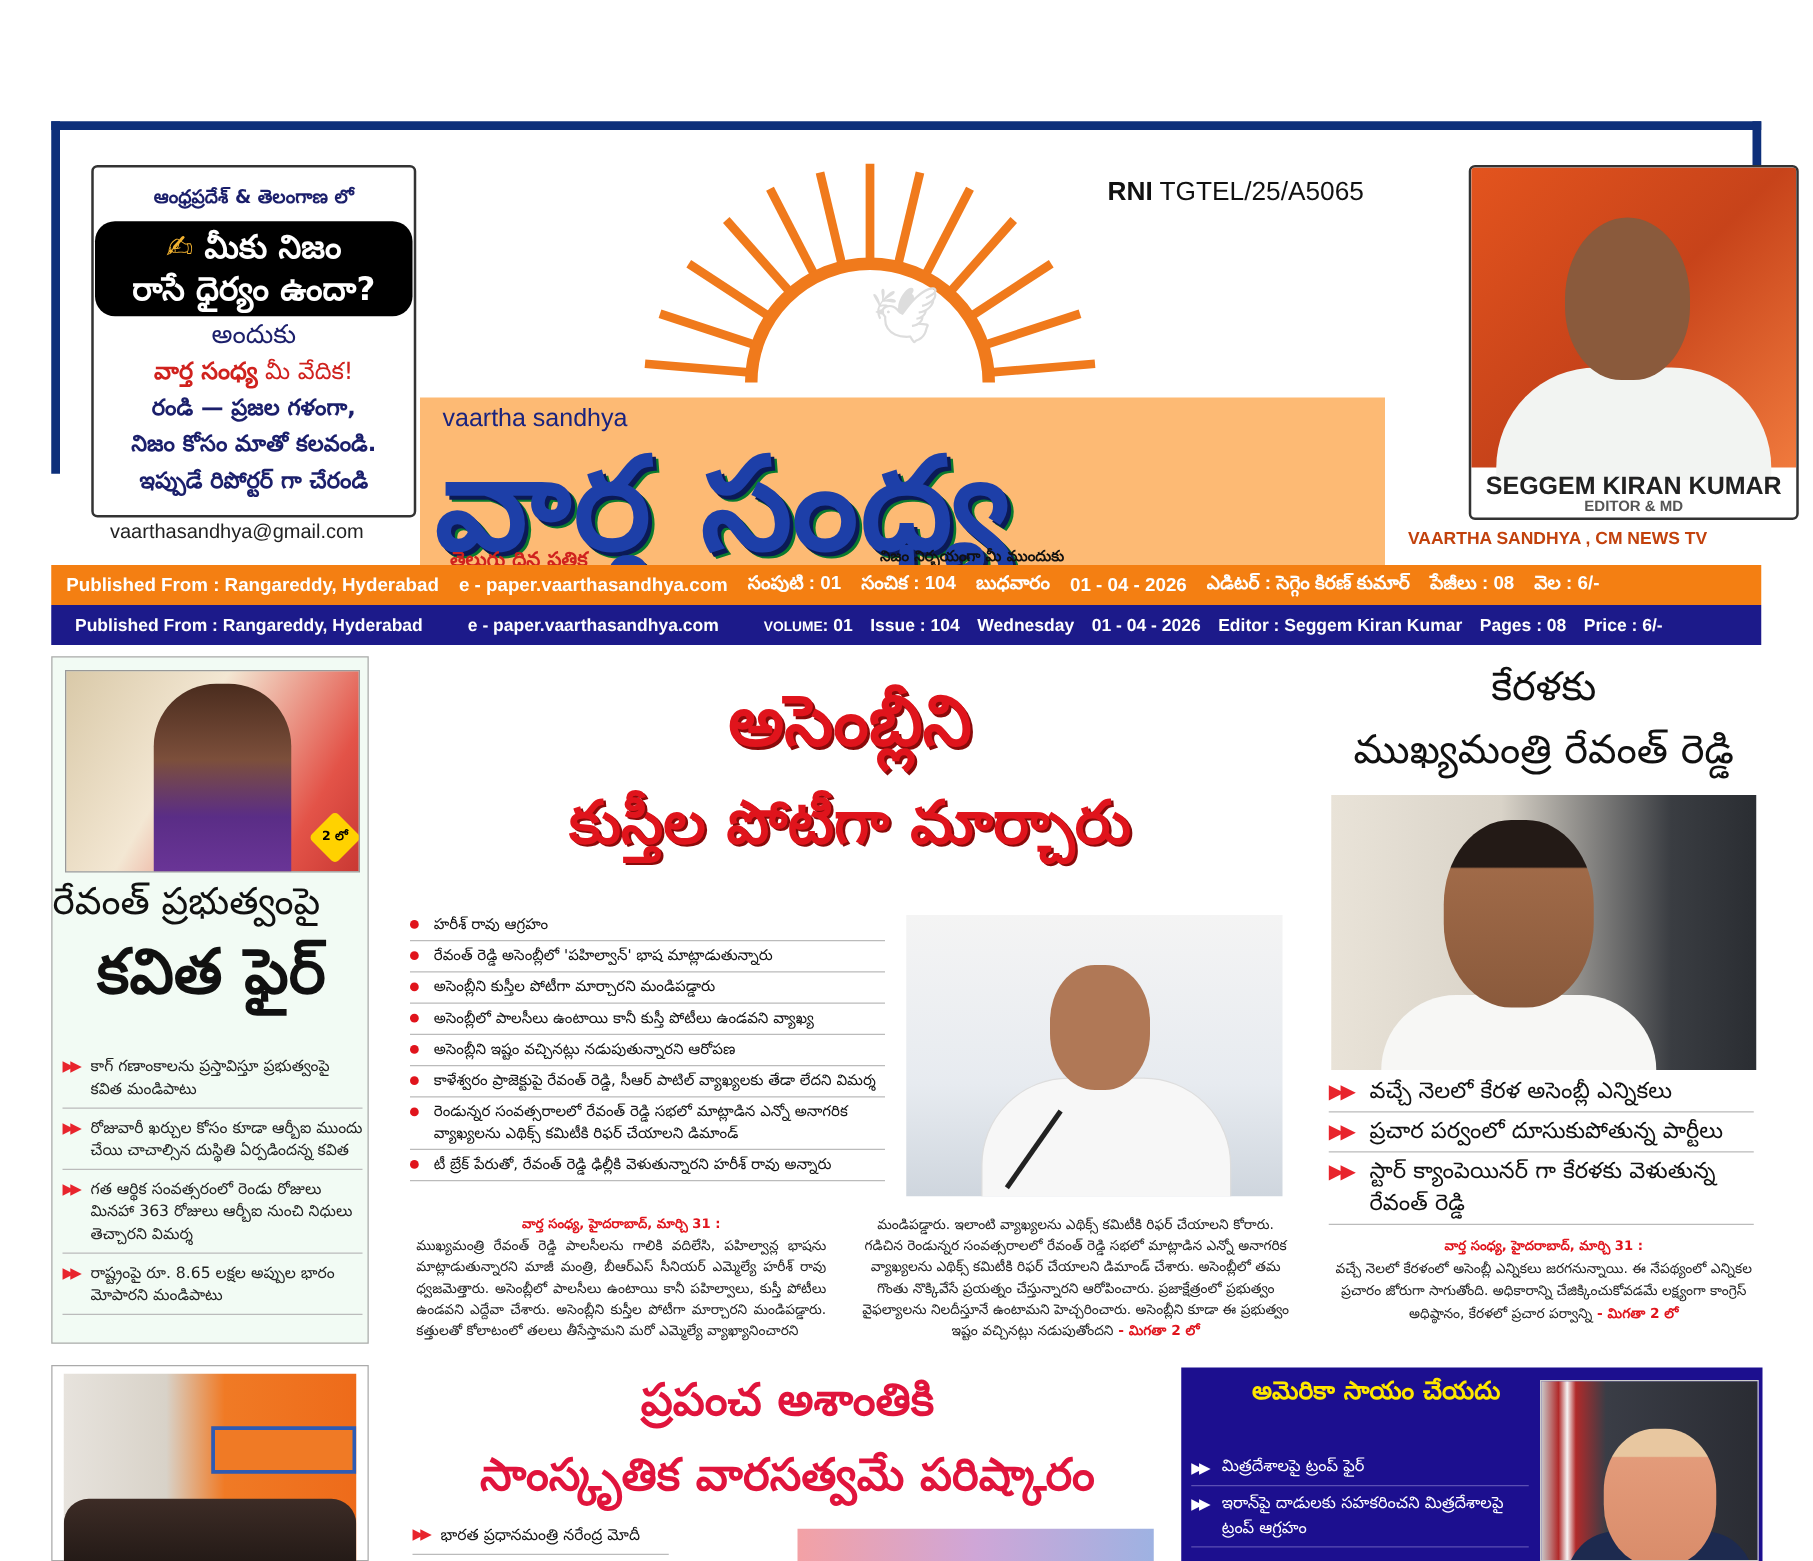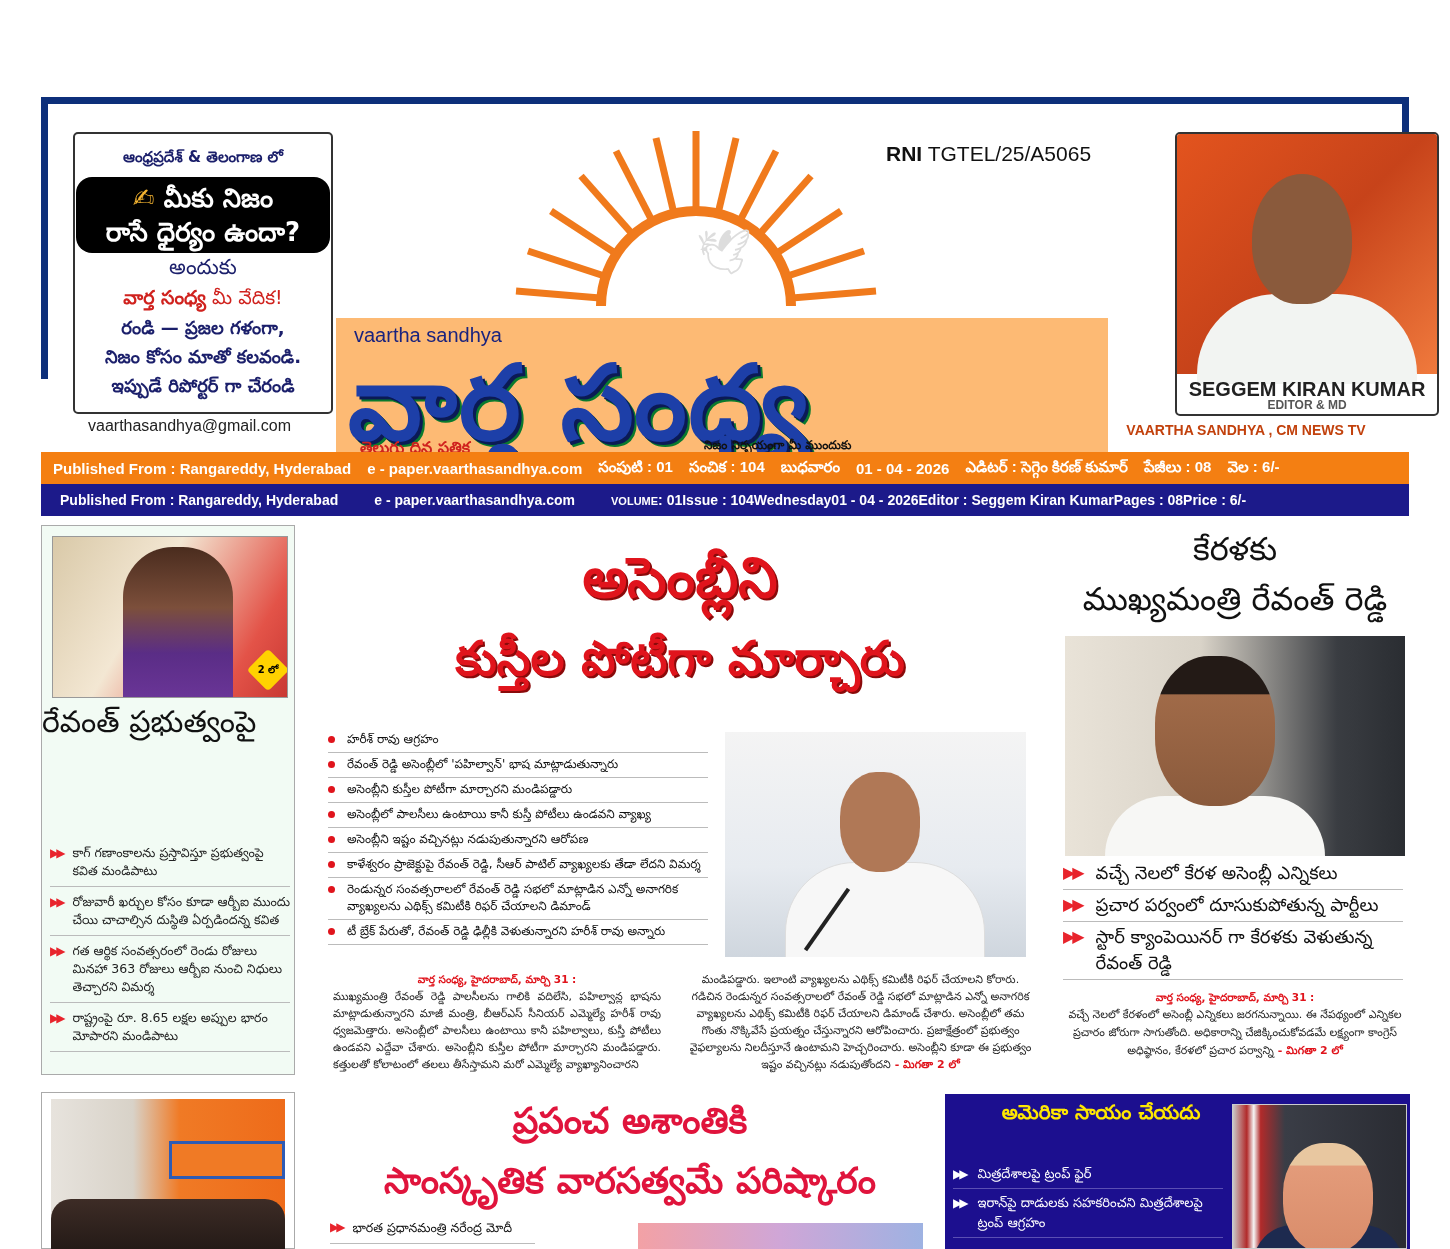--- a/index.html
+++ b/index.html
@@ -169,39 +169,40 @@
     <span>సంచిక : 104</span>
     <span>బుధవారం</span>
     <span>01 - 04 - 2026</span>
     <span>ఎడిటర్ : సెగ్గెం కిరణ్ కుమార్</span>
     <span>పేజీలు : 08</span>
     <span>వెల : 6/-</span>
   </div>
   <div class="bar-blue">
     <span>Published From : Rangareddy, Hyderabad</span>
     <span>e - paper.vaarthasandhya.com</span>
-    <span style="display:flex;">
+    <span style="display:flex;gap:14px;">
         <span style="white-space:nowrap"><span class="small">VOLUME</span><span>: 01</span></span>
     <span>Issue : 104</span>
     <span>Wednesday</span>
     <span>01 - 04 - 2026</span>
     <span>Editor : Seggem Kiran Kumar</span>
     <span>Pages : 08</span>
     <span>Price : 6/-</span>
       </span>
   </div>
 
   <div class="left-box">
     <div class="kavitha-photo">
       <div class="kavitha-person"></div>
       <div class="badge-2lo">
           <span>2 లో</span>
         </div>
     </div>
     <div class="left-h1">రేవంత్ ప్రభుత్వంపై</div>
+    <div class="left-h2">కవిత ఫైర్</div>
     <div class="left-bullets">
       <div class="lb-item">
           <span class="arrow">▶▶</span>
           <span>కాగ్ గణాంకాలను ప్రస్తావిస్తూ ప్రభుత్వంపై కవిత మండిపాటు</span>
         </div>
       <div class="lb-item">
           <span class="arrow">▶▶</span>
           <span>రోజువారీ ఖర్చుల కోసం కూడా ఆర్బీఐ ముందు చేయి చాచాల్సిన దుస్థితి ఏర్పడిందన్న కవిత</span>
         </div>
       <div class="lb-item">

